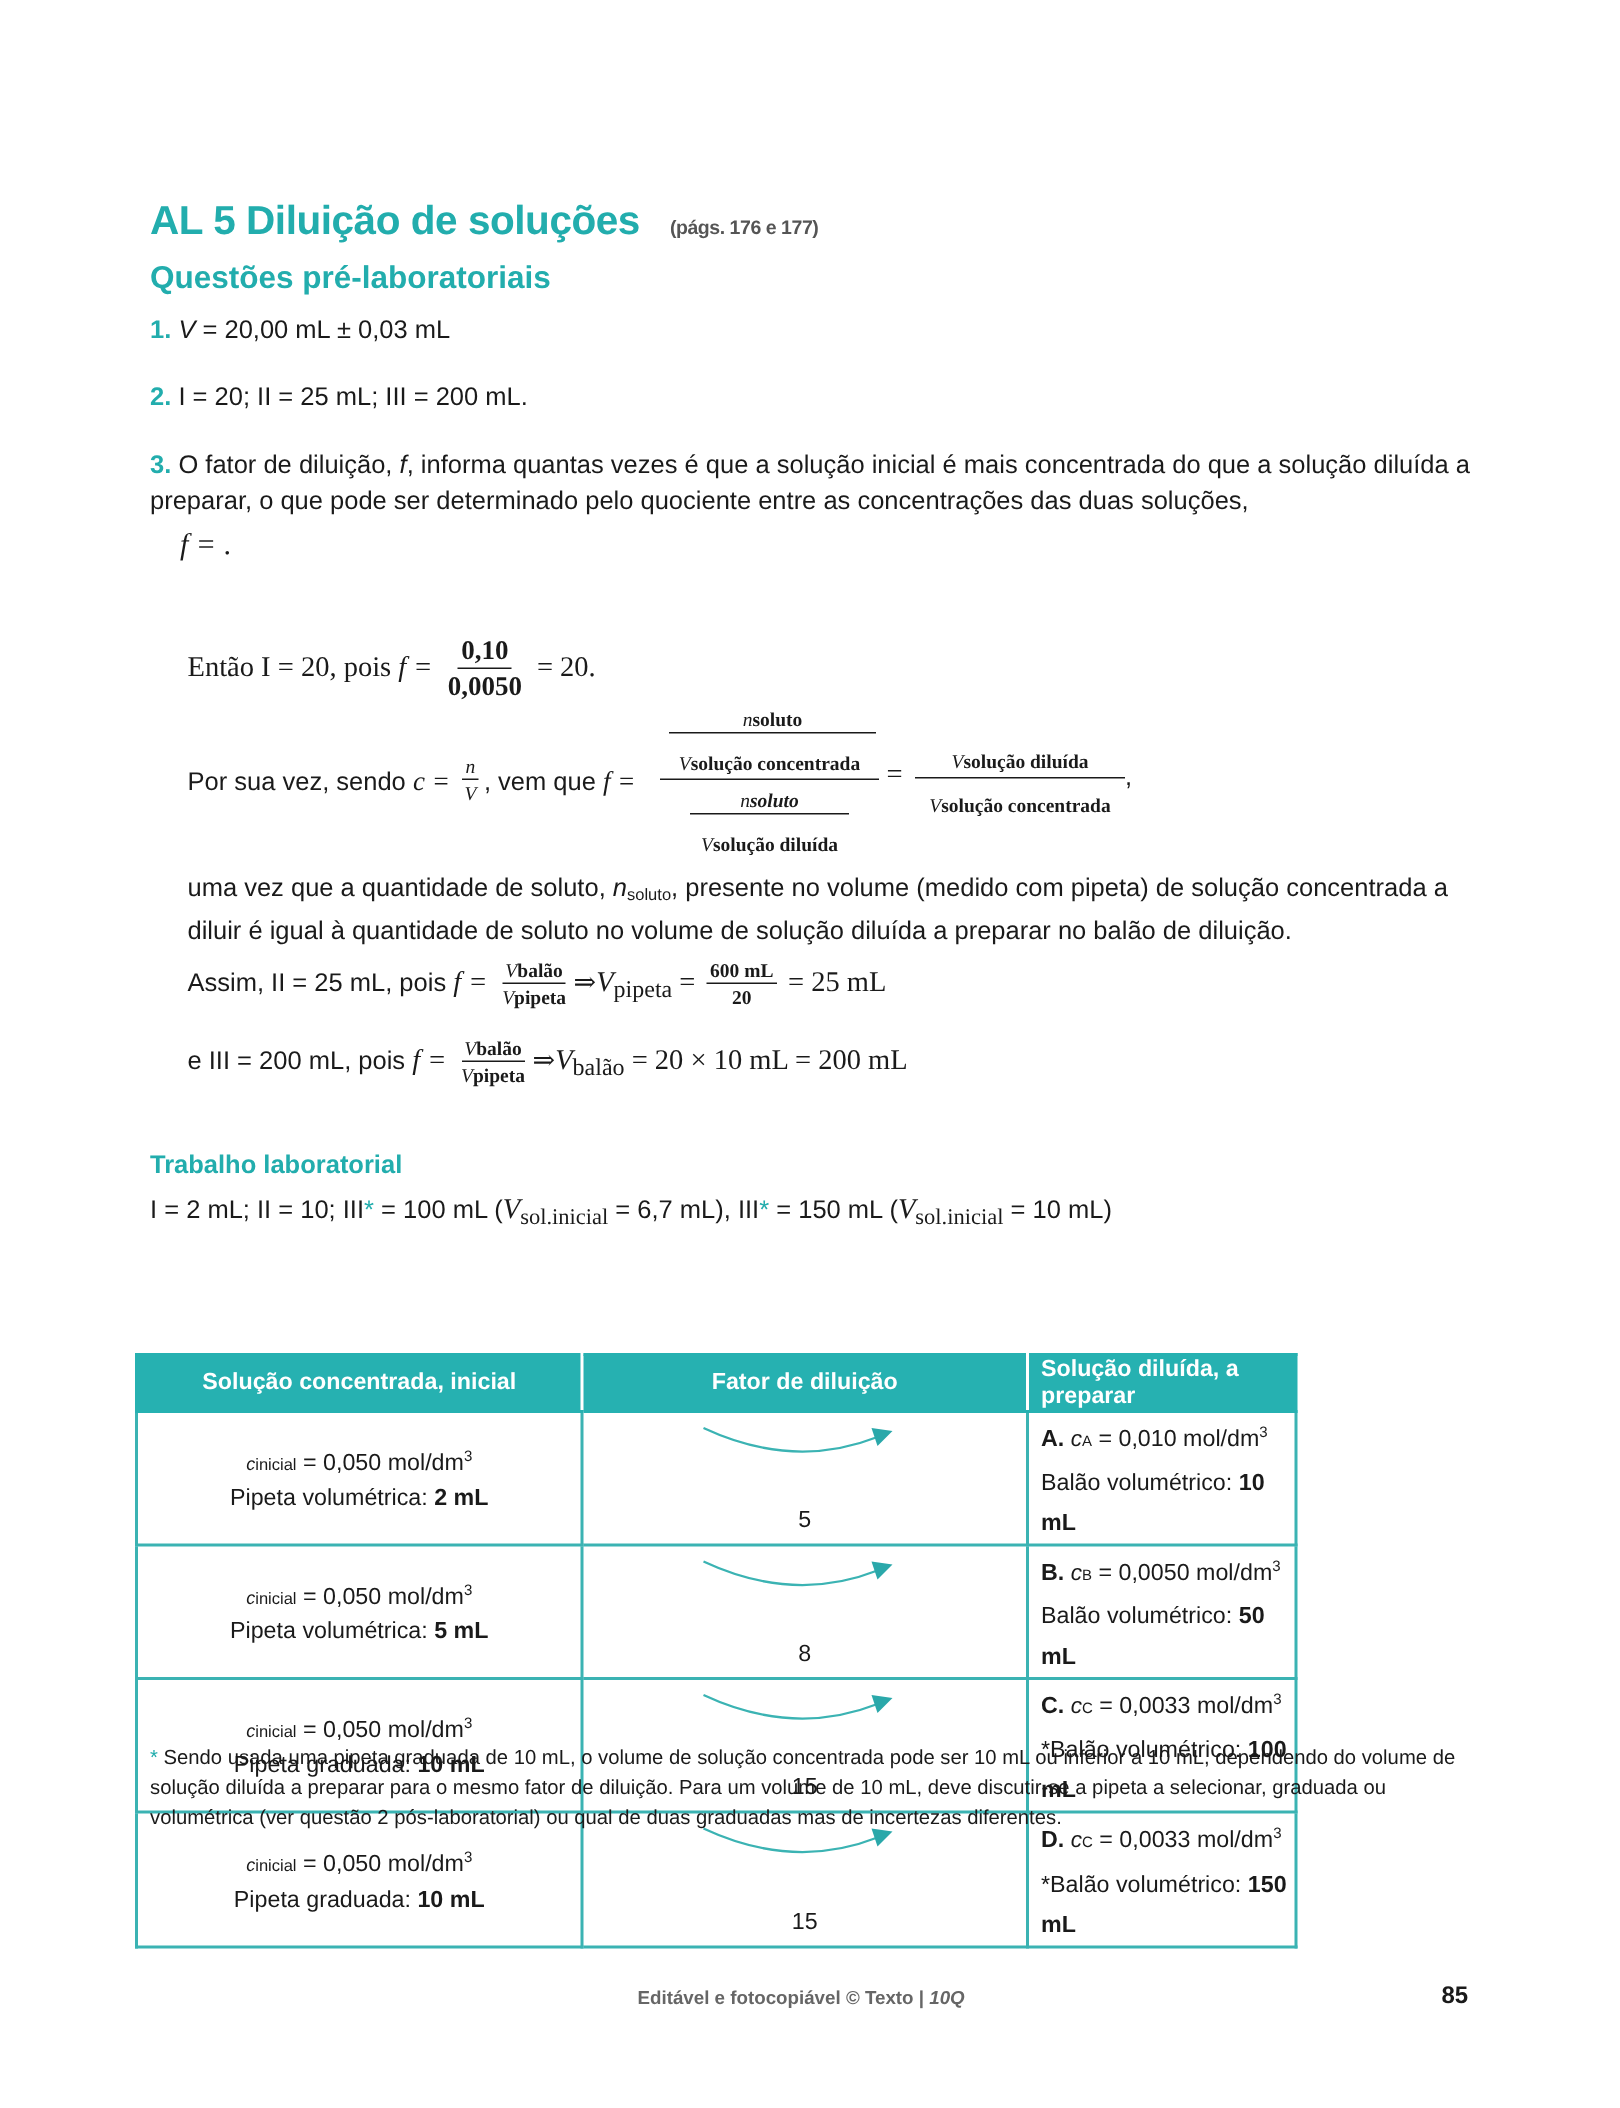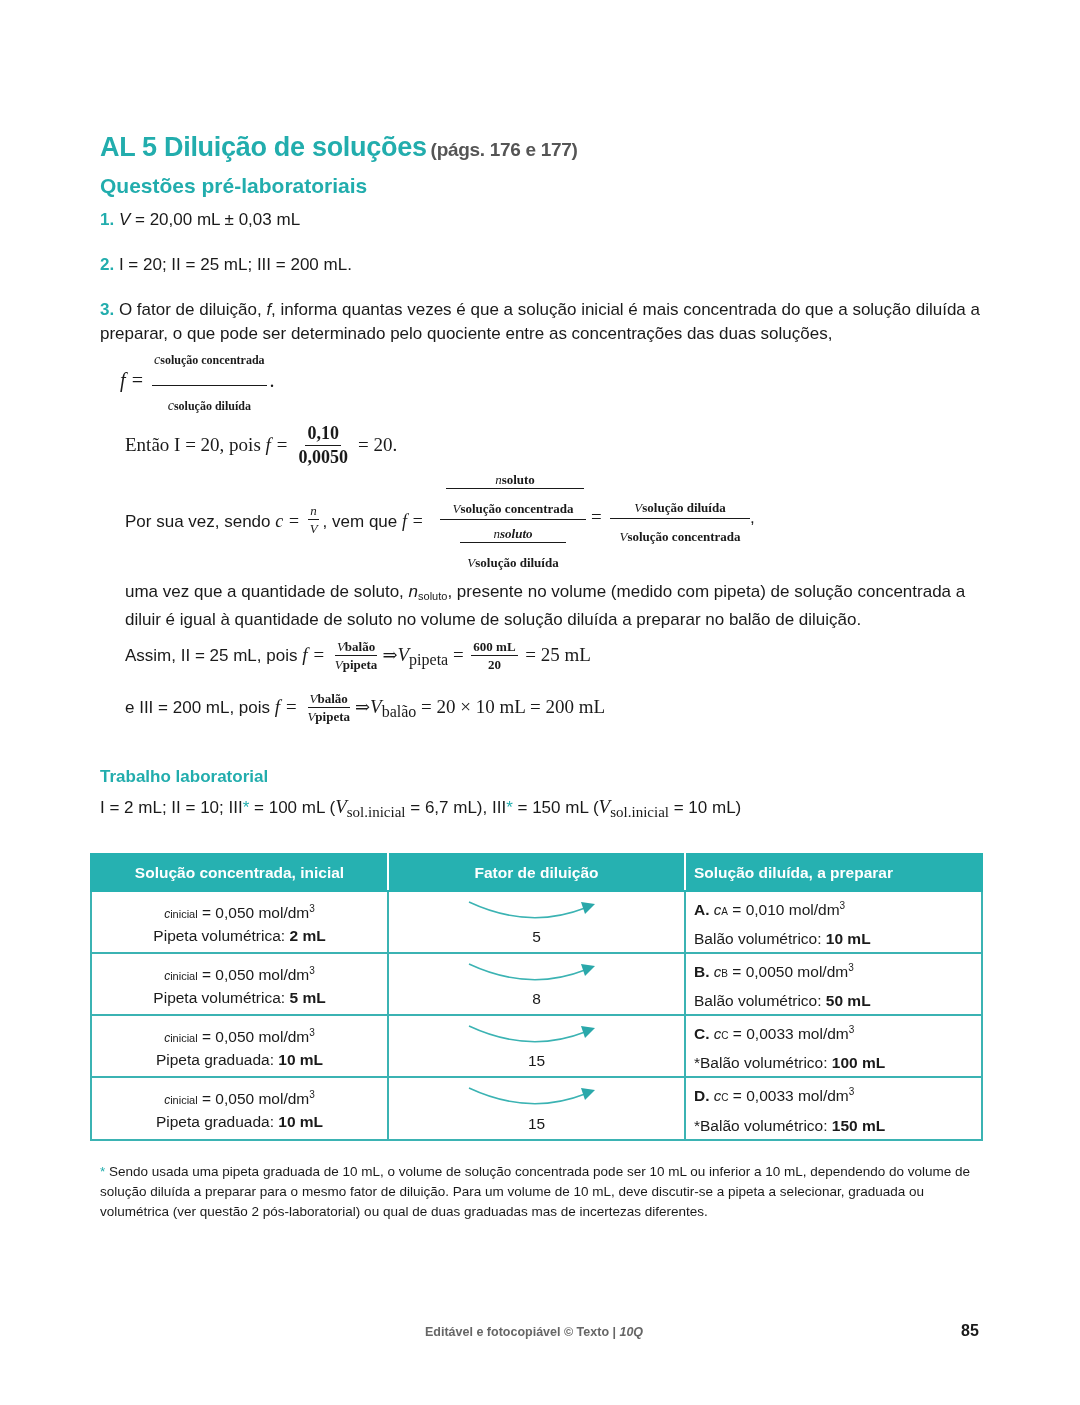--- a/index.html
+++ b/index.html
@@ -5,38 +5,38 @@
   html, body { margin: 0; padding: 0; background: #ffffff; }
   body { width: 1080px; height: 1405px; position: relative; overflow: hidden;
          font-family: "Liberation Sans", sans-serif; color: #1a1a1a; }
   .abs { position: absolute; }
   .teal { color: #22adad; }
   .math { font-family: "Liberation Serif", "DejaVu Serif", serif; }
   .it { font-style: italic; }
   .b { font-weight: bold; }
 
   .title { left: 100px; top: 132px; font-size: 27px; font-weight: bold; color: #22adad; letter-spacing: -0.3px; }
-  .title .pages { font-size: 19px; color: #555; font-weight: bold; margin-left: 4px; }
+  .title .pages { font-size: 13px; color: #555; font-weight: bold; margin-left: 20px; }
   .subtitle { left: 100px; top: 174px; font-size: 21px; font-weight: bold; color: #22adad; }
 
   .line { font-size: 17px; line-height: 24px; }
   .num { color: #22adad; font-weight: bold; }
 
   .p3 { left: 100px; top: 298px; width: 880px; font-size: 17px; line-height: 24px; text-align: justify; }
 
   .frac { display: inline-flex; flex-direction: column; align-items: center; vertical-align: middle; margin: 0 3px; }
   .frac .nu { border-bottom: 1px solid #1a1a1a; padding: 0 2px 1px; line-height: 1.1; }
   .frac .de { padding: 2px 2px 0; line-height: 1.1; }
   .sub { font-size: 11px; vertical-align: -3px; }
   .small { font-size: 12px; }
 
   .section2 { left: 100px; top: 767px; font-size: 17px; font-weight: bold; color: #22adad; }
   .lab-line { left: 100px; top: 796px; font-size: 17px; }
 
-  table.dil { position: absolute; left: 90px; top: 853px; width: 893px; border-collapse: collapse; font-size: 15.5px; }
+  table.dil { position: absolute; left: 90px; top: 902px; width: 775px; border-collapse: collapse; font-size: 15.5px; }
   table.dil th { background: #26b1b1; color: #ffffff; font-weight: bold; height: 35px; padding: 0; border: 2px solid #26b1b1; border-right: 2px solid #ffffff; }
   table.dil th:last-child { border-right: 2px solid #26b1b1; text-align: left; padding-left: 8px; margin-left: 30px; }
   table.dil td { border: 2px solid #3bb3b3; height: 57px; padding: 0; vertical-align: middle; }
   td.c1 { text-align: center; line-height: 22px; width: 295px; }
   td.c2 { width: 295px; position: relative; text-align: center; }
   td.c3 { padding-left: 8px !important; line-height: 27px; }
   .ci { font-style: italic; font-size: 12px; }
   .factor { position: absolute; left: 0; right: 0; bottom: 6px; text-align: center; }
   .arrow { position: absolute; left: 78px; top: 4px; }
 
@@ -62,24 +62,21 @@
   <span>I = 20; II = 25 mL; III = 200 mL.</span>
 </div>
 
 <div class="abs p3">
   <span class="num">3.</span>
   <span>O fator de diluição, </span><span class="it">f</span><span>, informa quantas vezes é que a solução inicial é mais concentrada do que a solução diluída a preparar, o que pode ser determinado pelo quociente entre as concentrações das duas soluções,</span>
 </div>
 
 <div class="abs math" style="left:120px; top:352px; font-size:20px;">
   <span class="it">f =</span>
-  <span class="frac" style="font-size:14px;">
-    <span class="nu" style="padding-bottom:18px;"><span class="it">c</span><span class="small b">solução concentrada</span></span>
-    <span class="de" style="padding-top:12px;"><span class="it">c</span><span class="small b">solução diluída</span></span>
-  </span><span>.</span>
+  <span>.</span>
 </div>
 
 <div class="abs" style="left:125px; top:424px; font-size:18px;">
   <span class="math" style="font-size:19px;text-align:center;">Então I = 20, pois </span><span class="math it" style="font-size:19px;">f =</span>
   <span class="frac math b" style="font-size:18px;">
     <span class="nu">0,10</span>
     <span class="de">0,0050</span>
   </span>
   <span class="math" style="font-size:19px;">= 20.</span>
 </div>

